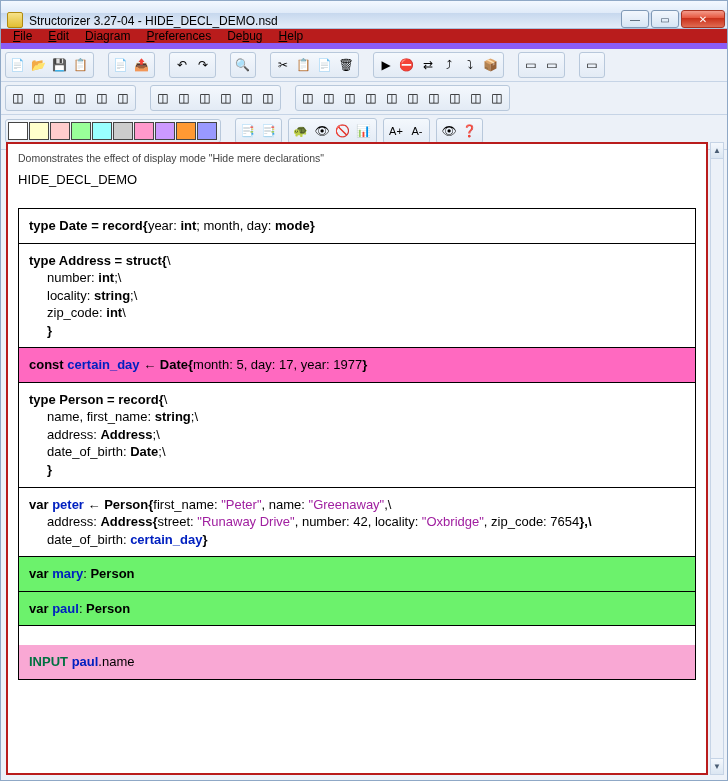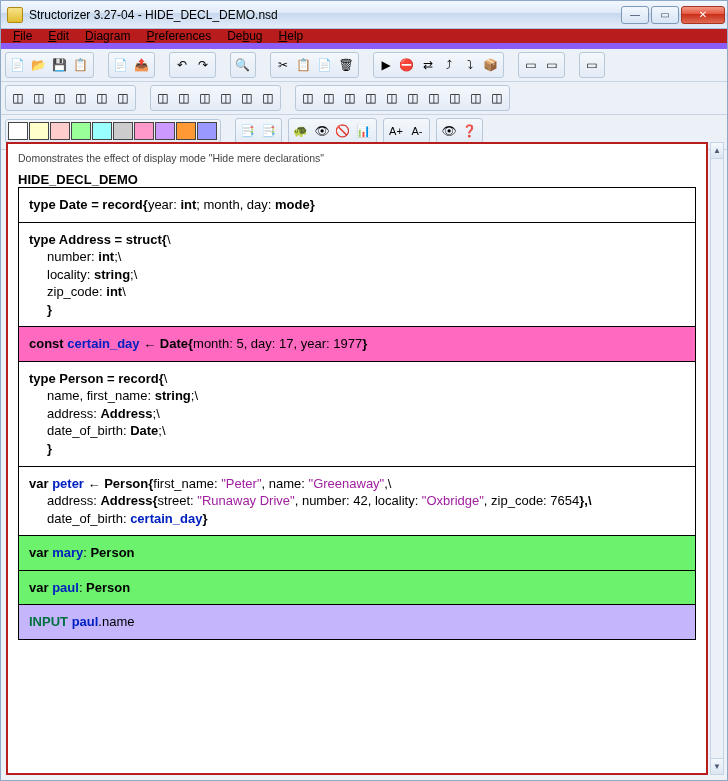--- a/index.html
+++ b/index.html
@@ -10,21 +10,21 @@
     background: #edf2f9;
     width: 728px;
     height: 781px;
     overflow: hidden;
     border: 1px solid #8fa8c6;
   }
   .titlebar {
     height: 28px;
     background: linear-gradient(#f3f8ff, #dfeaf8 45%, #c7d8ee 46%, #e4edf9);
     display: flex;
-    align-items: center;
+    align-items: flex-end;
     padding: 0 2px 0 6px;
     border-bottom: 1px solid #aac0dc;
   }
   .app-icon {
     width: 16px; height: 16px;
     background: linear-gradient(#f7e28a, #e2be32);
     border: 1px solid #b08a10;
     margin-right: 6px;
     border-radius: 2px;
   }
@@ -114,37 +114,37 @@
   }
   .scroll-down { bottom:0; border-top:1px solid #c6d4e6; border-bottom:none; }
   .scroll-up { top:0; }
   .diagram-comment {
     font-size: 10.5px;
     color: #444;
     margin: 0 0 8px 0;
   }
   .diagram-title {
     font-size: 13px;
-    font-weight: bold;
-    margin-bottom: 0;
+    font-weight: normal;
+    margin-bottom: 21px;
   }
   .diagram-container {
     border: 1.5px solid #000;
   }
   .diag-block {
     border-bottom: 1px solid #000;
     padding: 8px 10px;
     font-family: Arial, sans-serif;
     font-size: 13px;
     line-height: 1.35;
   }
   .diag-block:last-child { border-bottom: none; }
   .bg-pink { background: #ff69c0; }
   .bg-green { background: #6cf26c; }
-  .bg-yellow { background: #c4b5fd; }
+  .bg-yellow { background: #f9a8d4; margin-top: 19px; }
   .kw-red { color: #000000; font-weight: bold; }
   .kw-type { color: #000; font-weight: bold; }
   .kw-var { color: #0020c0; font-weight: bold; }
   .kw-input { color: #007040; font-weight: bold; }
   .str { color: #a020a0; }
   .indent { padding-left: 18px; }
   .tb-icon { font-family: Arial, sans-serif; font-size:11px; }
 </style>
 </head>
 <body>

